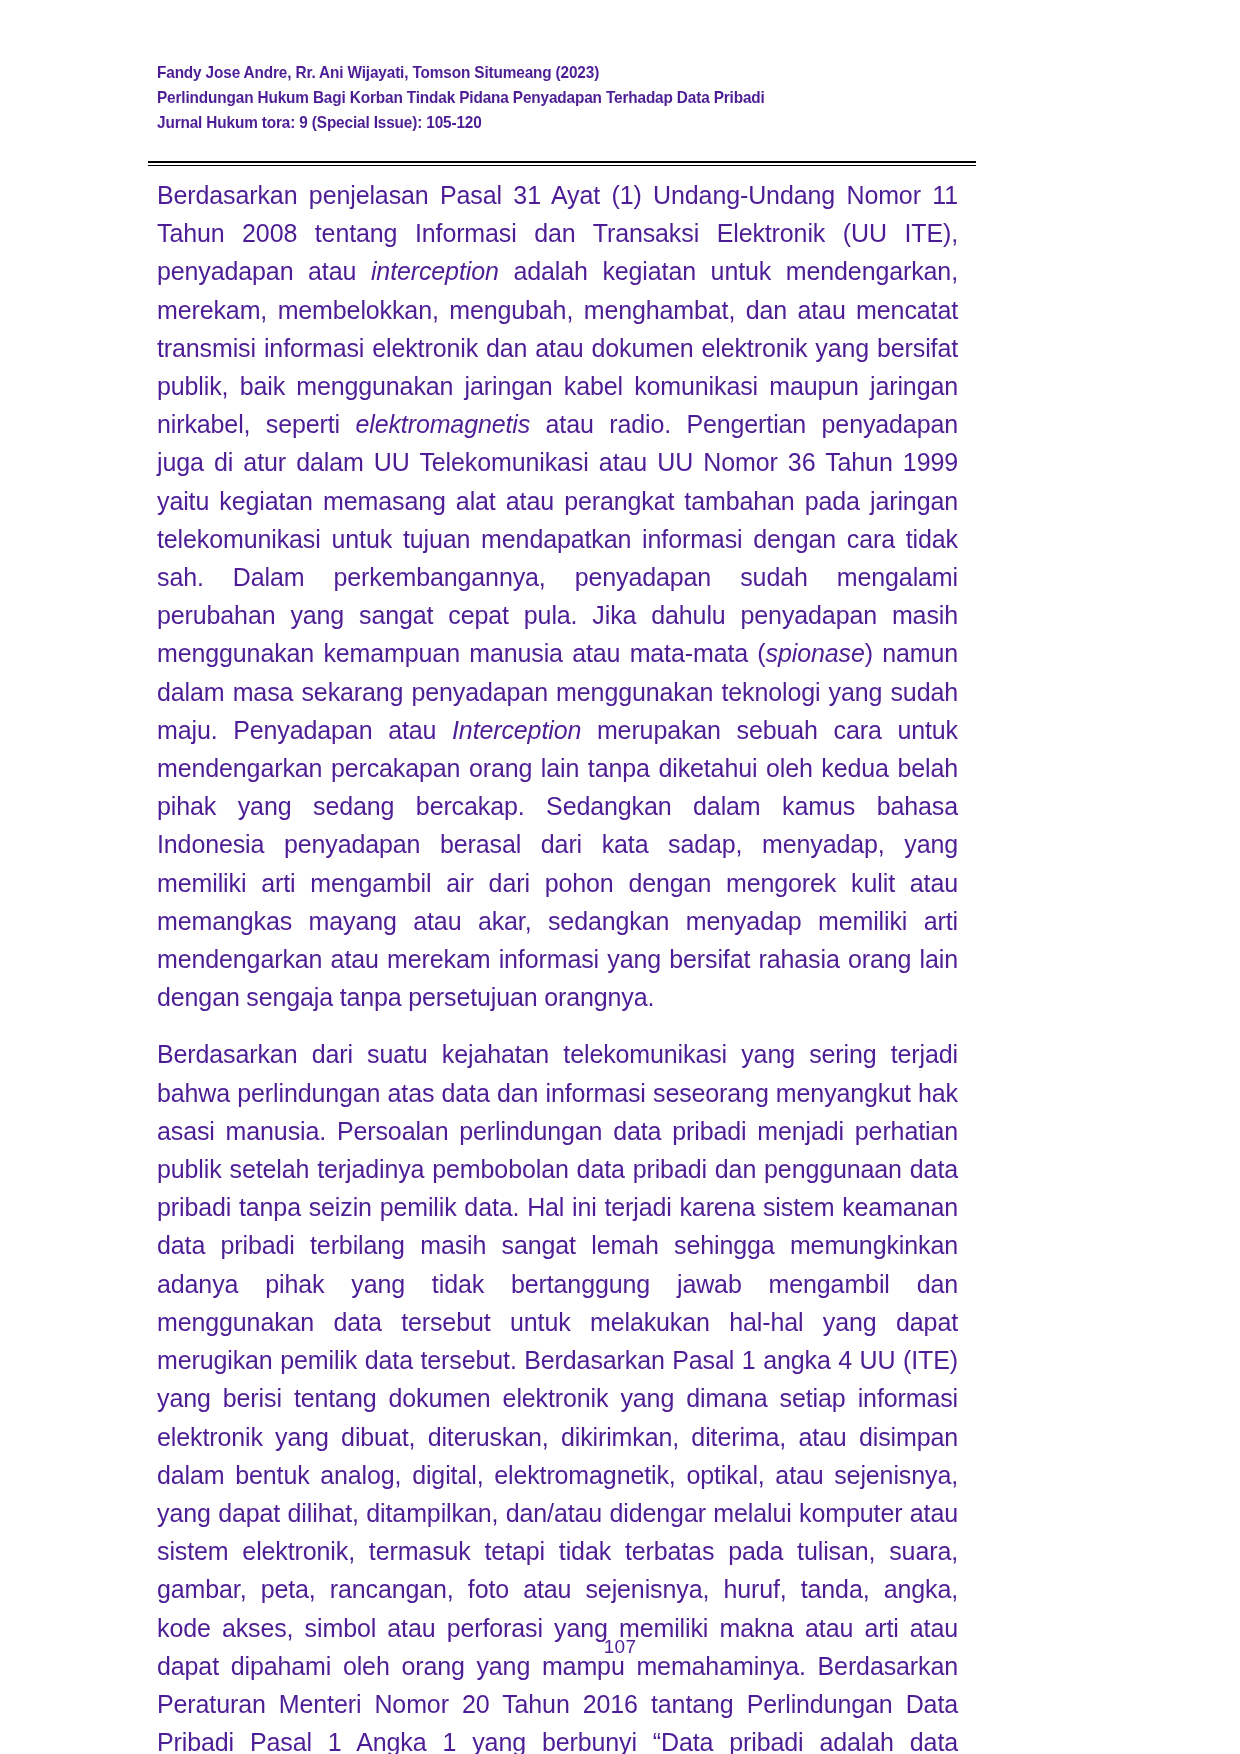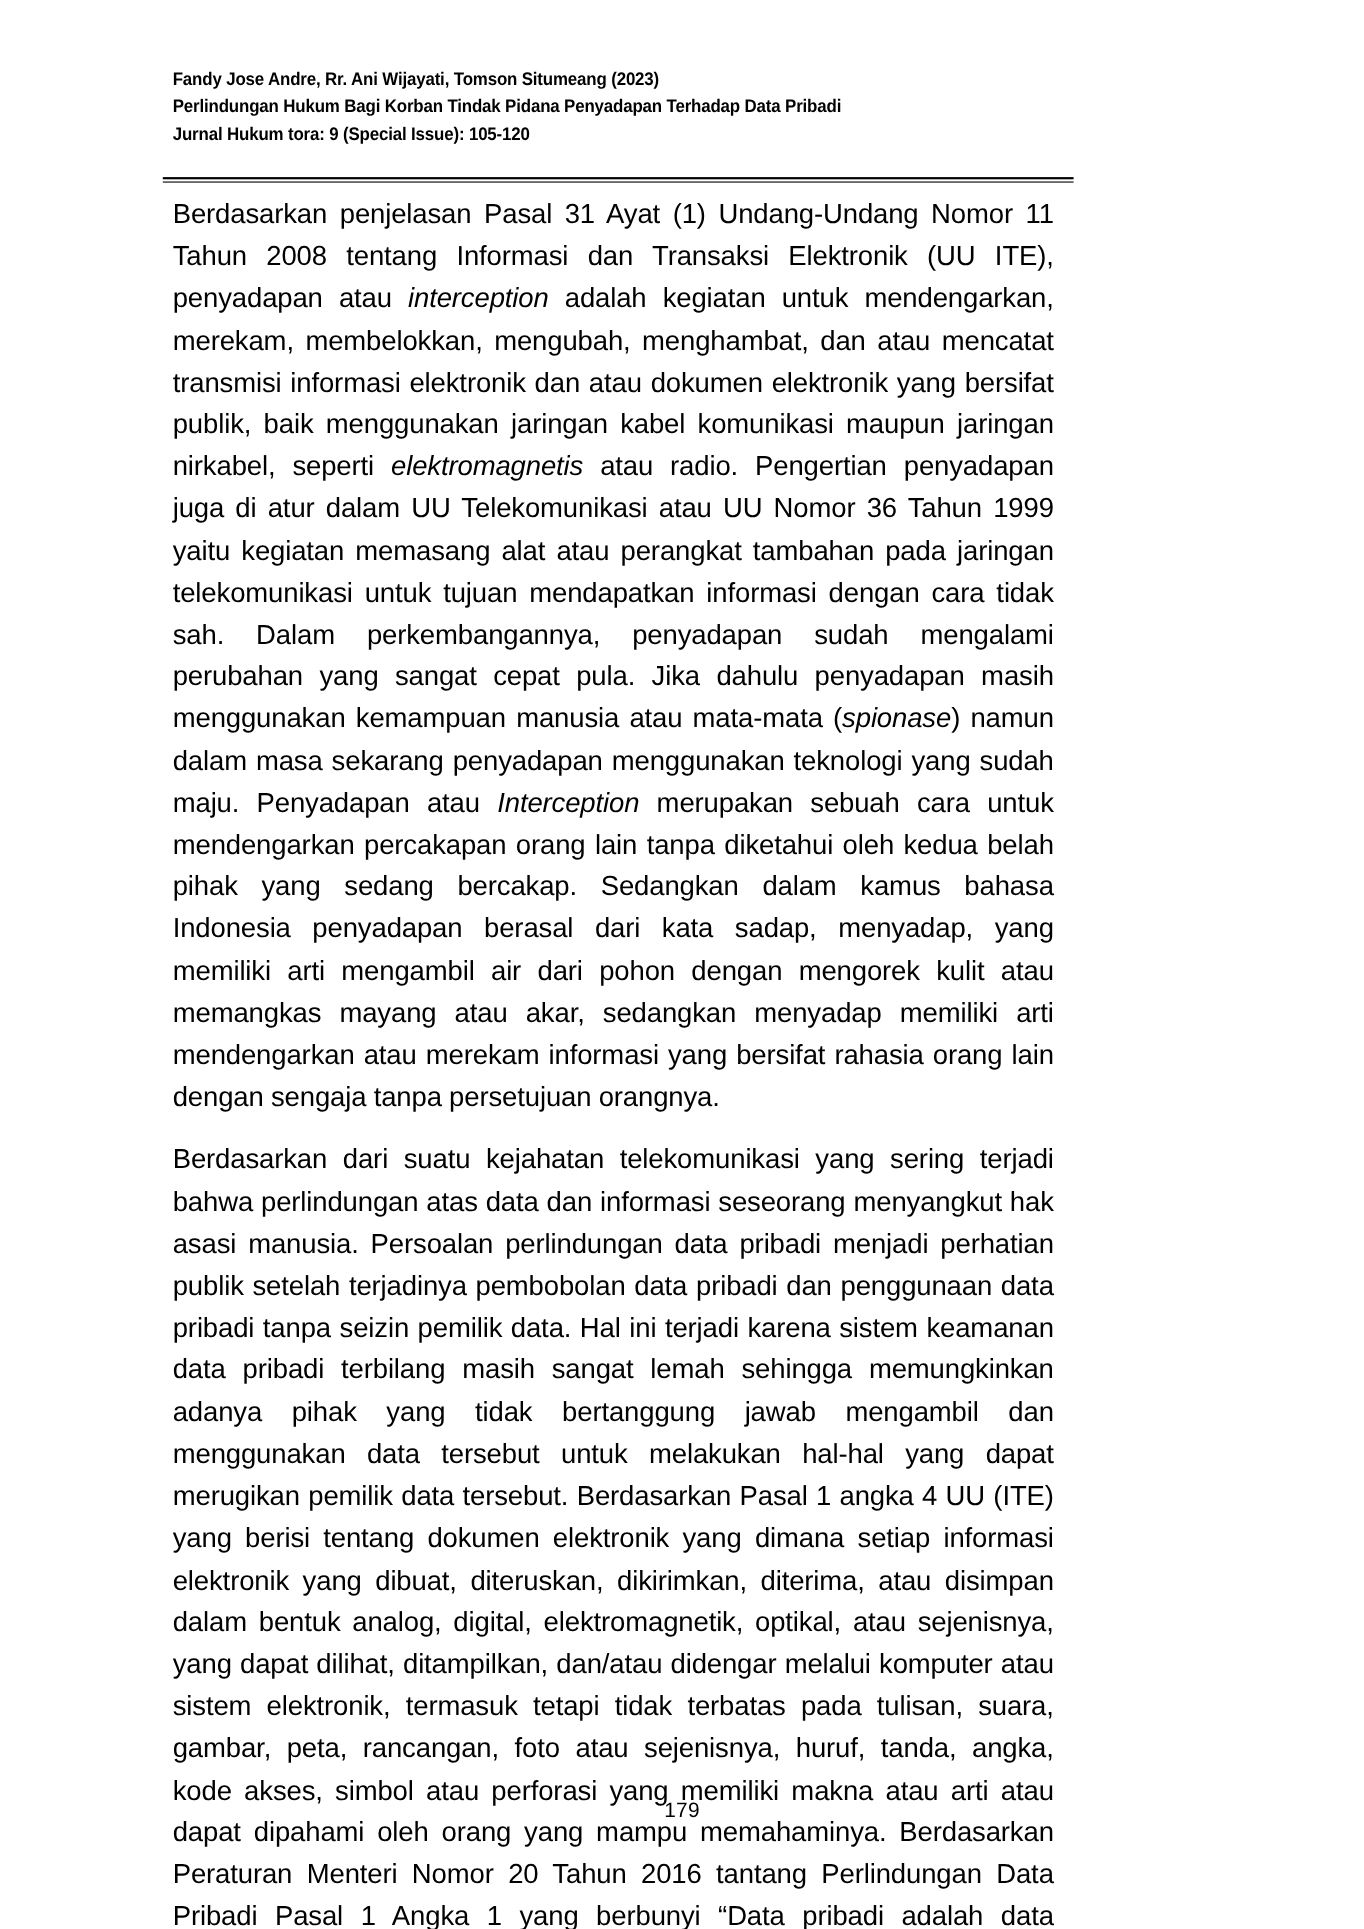--- a/index.html
+++ b/index.html
@@ -8,21 +8,21 @@
     padding: 0;
     background: #ffffff;
   }
   .page {
     position: relative;
     width: 1240px;
     height: 1754px;
     background: #ffffff;
     overflow: hidden;
     font-family: "Liberation Sans", "DejaVu Sans", sans-serif;
-    color: #000000;
+    color: #4c1d95;
     box-sizing: border-box;
   }
 
   
   .runhead {
     position: absolute;
     left: 157px;
     top: 60px;
     width: 820px;
   }
@@ -103,15 +103,15 @@
     <div class="rule-thick"></div>
     <div class="rule-gap"></div>
     <div class="rule-thin"></div>
   </div>
 
   <div class="body-col">
     <p class="para"><span>Berdasarkan penjelasan Pasal 31 Ayat (1) Undang-Undang Nomor 11 Tahun 2008 tentang Informasi dan Transaksi Elektronik (UU ITE), penyadapan atau </span><i>interception</i><span> adalah kegiatan untuk mendengarkan, merekam, membelokkan, mengubah, menghambat, dan atau mencatat transmisi informasi elektronik dan atau dokumen elektronik yang bersifat publik, baik menggunakan jaringan kabel komunikasi maupun jaringan nirkabel, seperti </span><i>elektromagnetis</i><span> atau radio. Pengertian penyadapan juga di atur dalam UU Telekomunikasi atau UU Nomor 36 Tahun 1999 yaitu kegiatan memasang alat atau perangkat tambahan pada jaringan telekomunikasi untuk tujuan mendapatkan informasi dengan cara tidak sah. Dalam perkembangannya, penyadapan sudah mengalami perubahan yang sangat cepat pula. Jika dahulu penyadapan masih menggunakan kemampuan manusia atau mata-mata (</span><i>spionase</i><span>) namun dalam masa sekarang penyadapan menggunakan teknologi yang sudah maju. Penyadapan atau </span><i>Interception</i><span> merupakan sebuah cara untuk mendengarkan percakapan orang lain tanpa diketahui oleh kedua belah pihak yang sedang bercakap. Sedangkan dalam kamus bahasa Indonesia penyadapan berasal dari kata sadap, menyadap, yang memiliki arti mengambil air dari pohon dengan mengorek kulit atau memangkas mayang atau akar, sedangkan menyadap memiliki arti mendengarkan atau merekam informasi yang bersifat rahasia orang lain dengan sengaja tanpa persetujuan orangnya.</span></p>
     <p class="para"><span>Berdasarkan dari suatu kejahatan telekomunikasi yang sering terjadi bahwa perlindungan atas data dan informasi seseorang menyangkut hak asasi manusia. Persoalan perlindungan data pribadi menjadi perhatian publik setelah terjadinya pembobolan data pribadi dan penggunaan data pribadi tanpa seizin pemilik data. Hal ini terjadi karena sistem keamanan data pribadi terbilang masih sangat lemah sehingga memungkinkan adanya pihak yang tidak bertanggung jawab mengambil dan menggunakan data tersebut untuk melakukan hal-hal yang dapat merugikan pemilik data tersebut. Berdasarkan Pasal 1 angka 4 UU (ITE) yang berisi tentang dokumen elektronik yang dimana setiap informasi elektronik yang dibuat, diteruskan, dikirimkan, diterima, atau disimpan dalam bentuk analog, digital, elektromagnetik, optikal, atau sejenisnya, yang dapat dilihat, ditampilkan, dan/atau didengar melalui komputer atau sistem elektronik, termasuk tetapi tidak terbatas pada tulisan, suara, gambar, peta, rancangan, foto atau sejenisnya, huruf, tanda, angka, kode akses, simbol atau perforasi yang memiliki makna atau arti atau dapat dipahami oleh orang yang mampu memahaminya. Berdasarkan Peraturan Menteri Nomor 20 Tahun 2016 tantang Perlindungan Data Pribadi Pasal 1 Angka 1 yang berbunyi “Data pribadi adalah data perseorangan tertentu yang disimpan, dirawat, dan dijaga kebenarannya serta dilindungi kerahasiannya”.</span></p>
   </div>
 
-  <div class="folio">179</div>
+  <div class="folio">107</div>
 
 </div>
 
 </body></html>

